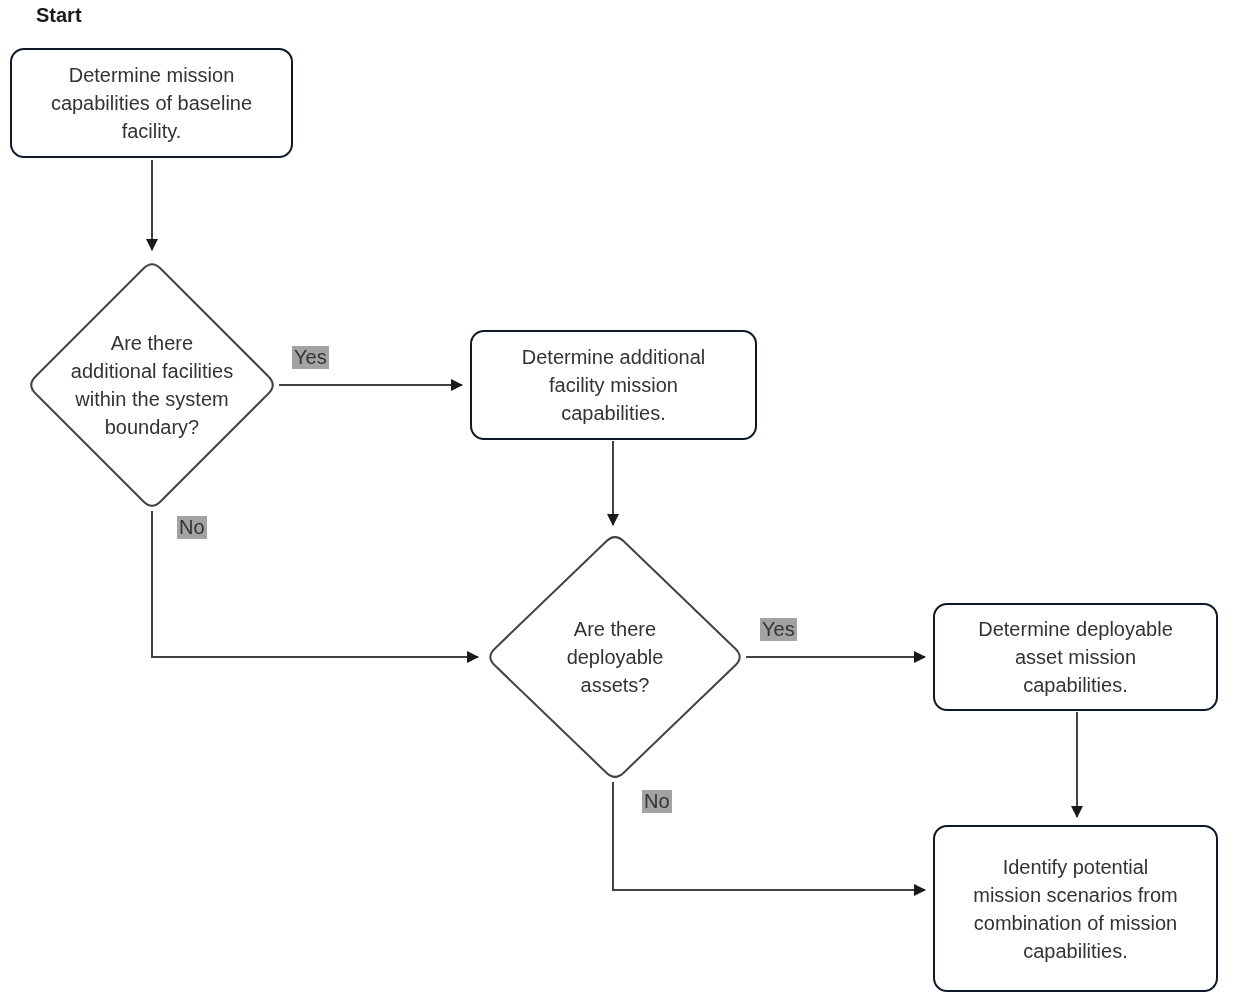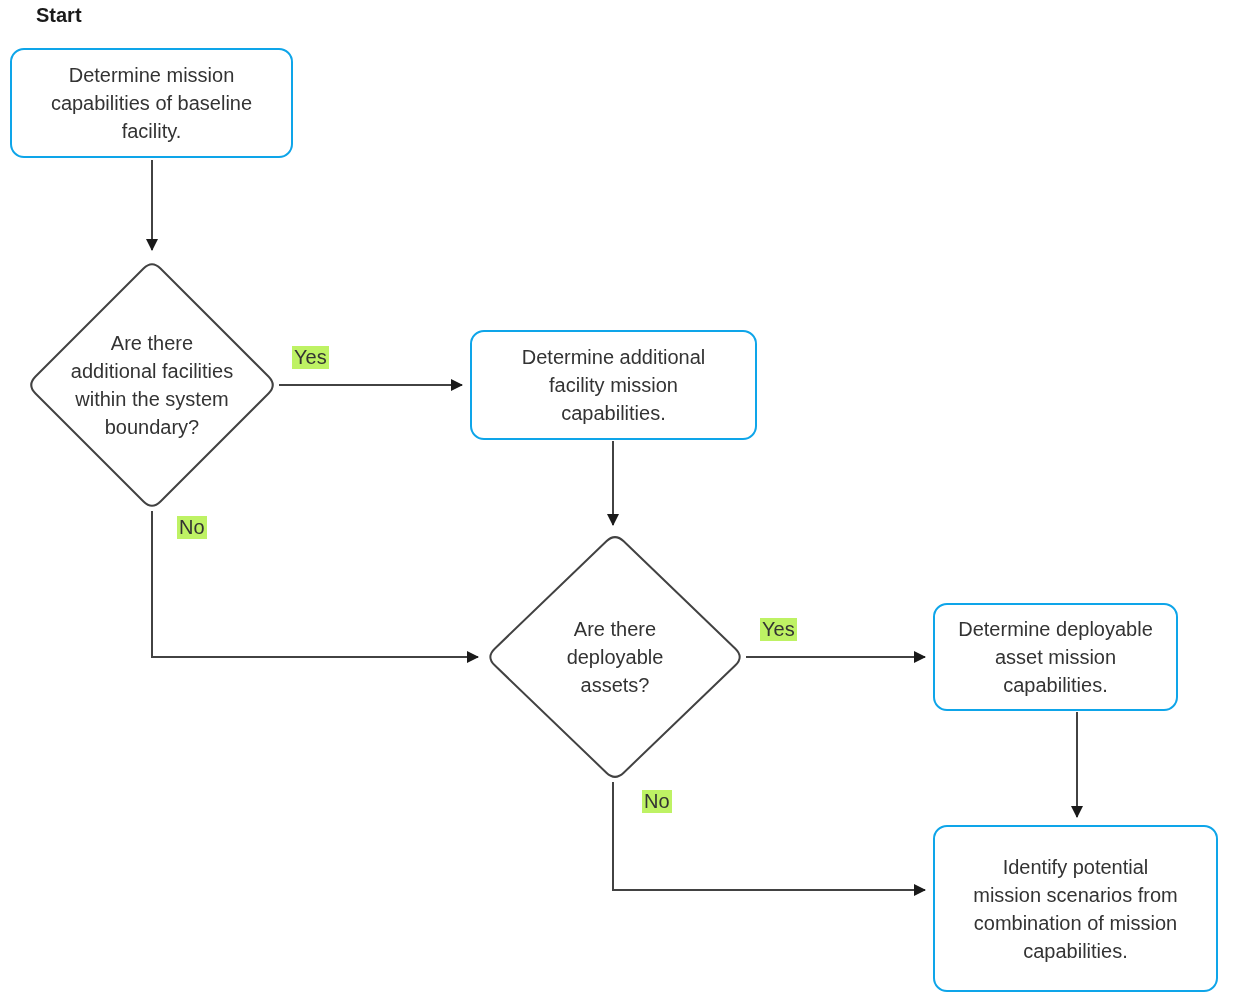--- a/index.html
+++ b/index.html
@@ -28,21 +28,21 @@
     fill: none;
   }
   .diamond {
     stroke: #424242;
     stroke-width: 2;
     fill: #ffffff;
   }
   .node {
     position: absolute;
     box-sizing: border-box;
-    border: 2px solid #0ea5e9;
+    border: 2px solid #0f172a;
     border-radius: 14px;
     background: #ffffff;
     display: flex;
     align-items: center;
     justify-content: center;
   }
   .node-text, .diamond-text-inner {
     white-space: pre-line;
     text-align: center;
     font-size: 20px;
@@ -53,21 +53,21 @@
     position: absolute;
     display: flex;
     align-items: center;
     justify-content: center;
     pointer-events: none;
   }
   .edge-label {
     position: absolute;
     font-size: 20px;
     color: #333333;
-    background: #bef264;
+    background: #a3a3a3;
     padding: 0 2px;
   }
   .terminal-label {
     position: absolute;
     font-size: 20px;
     font-weight: bold;
     color: #1a1a1a;
   }
 </style>
 </head>
@@ -102,21 +102,21 @@
 capabilities of baseline
 facility.</span>
   </div>
 
   <div class="node" style="left:470px; top:330px; width:287px; height:110px;align-items:center;">
     <span class="node-text">Determine additional
 facility mission
 capabilities.</span>
   </div>
 
-  <div class="node" style="left:933px; top:603px; width:245px; height:108px;">
+  <div class="node" style="left:933px; top:603px; width:285px; height:108px;">
     <span class="node-text">Determine deployable
 asset mission
 capabilities.</span>
   </div>
 
   <div class="node" style="left:933px; top:825px; width:285px; height:167px;">
     <span class="node-text">Identify potential
 mission scenarios from
 combination of mission
 capabilities.</span>

